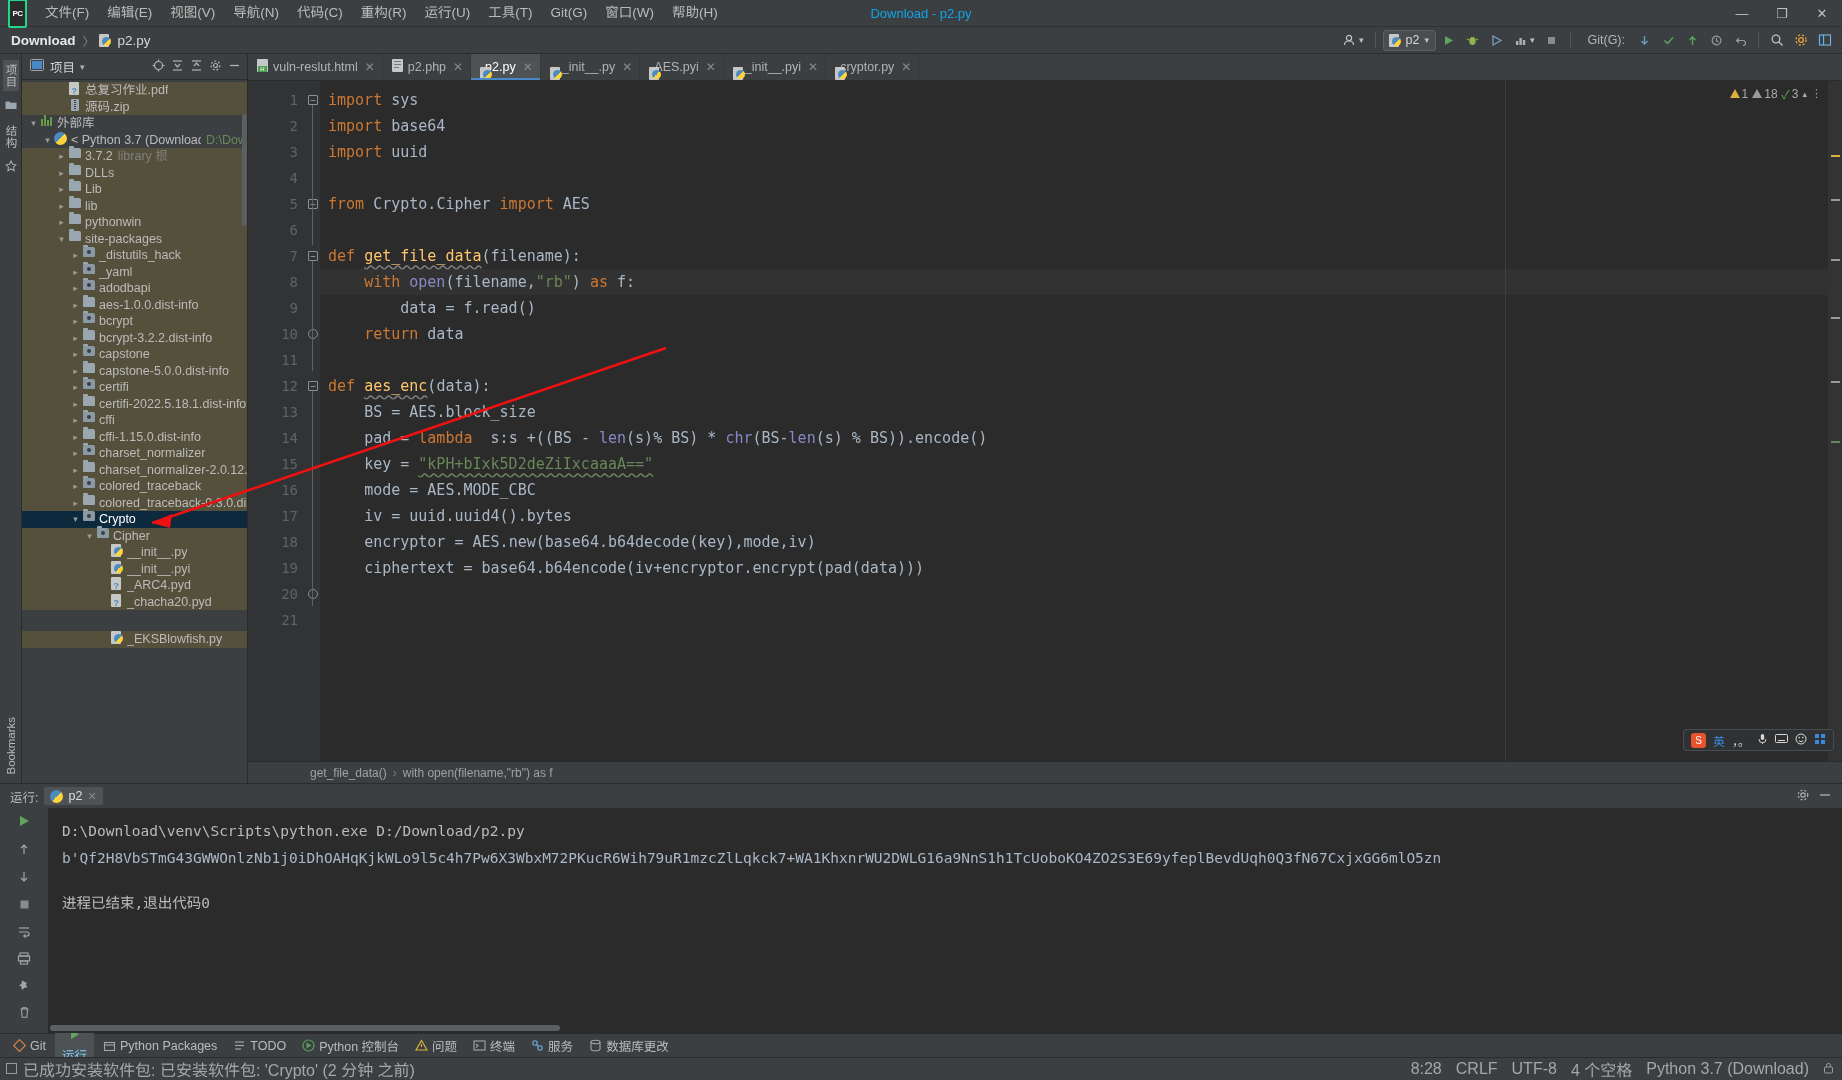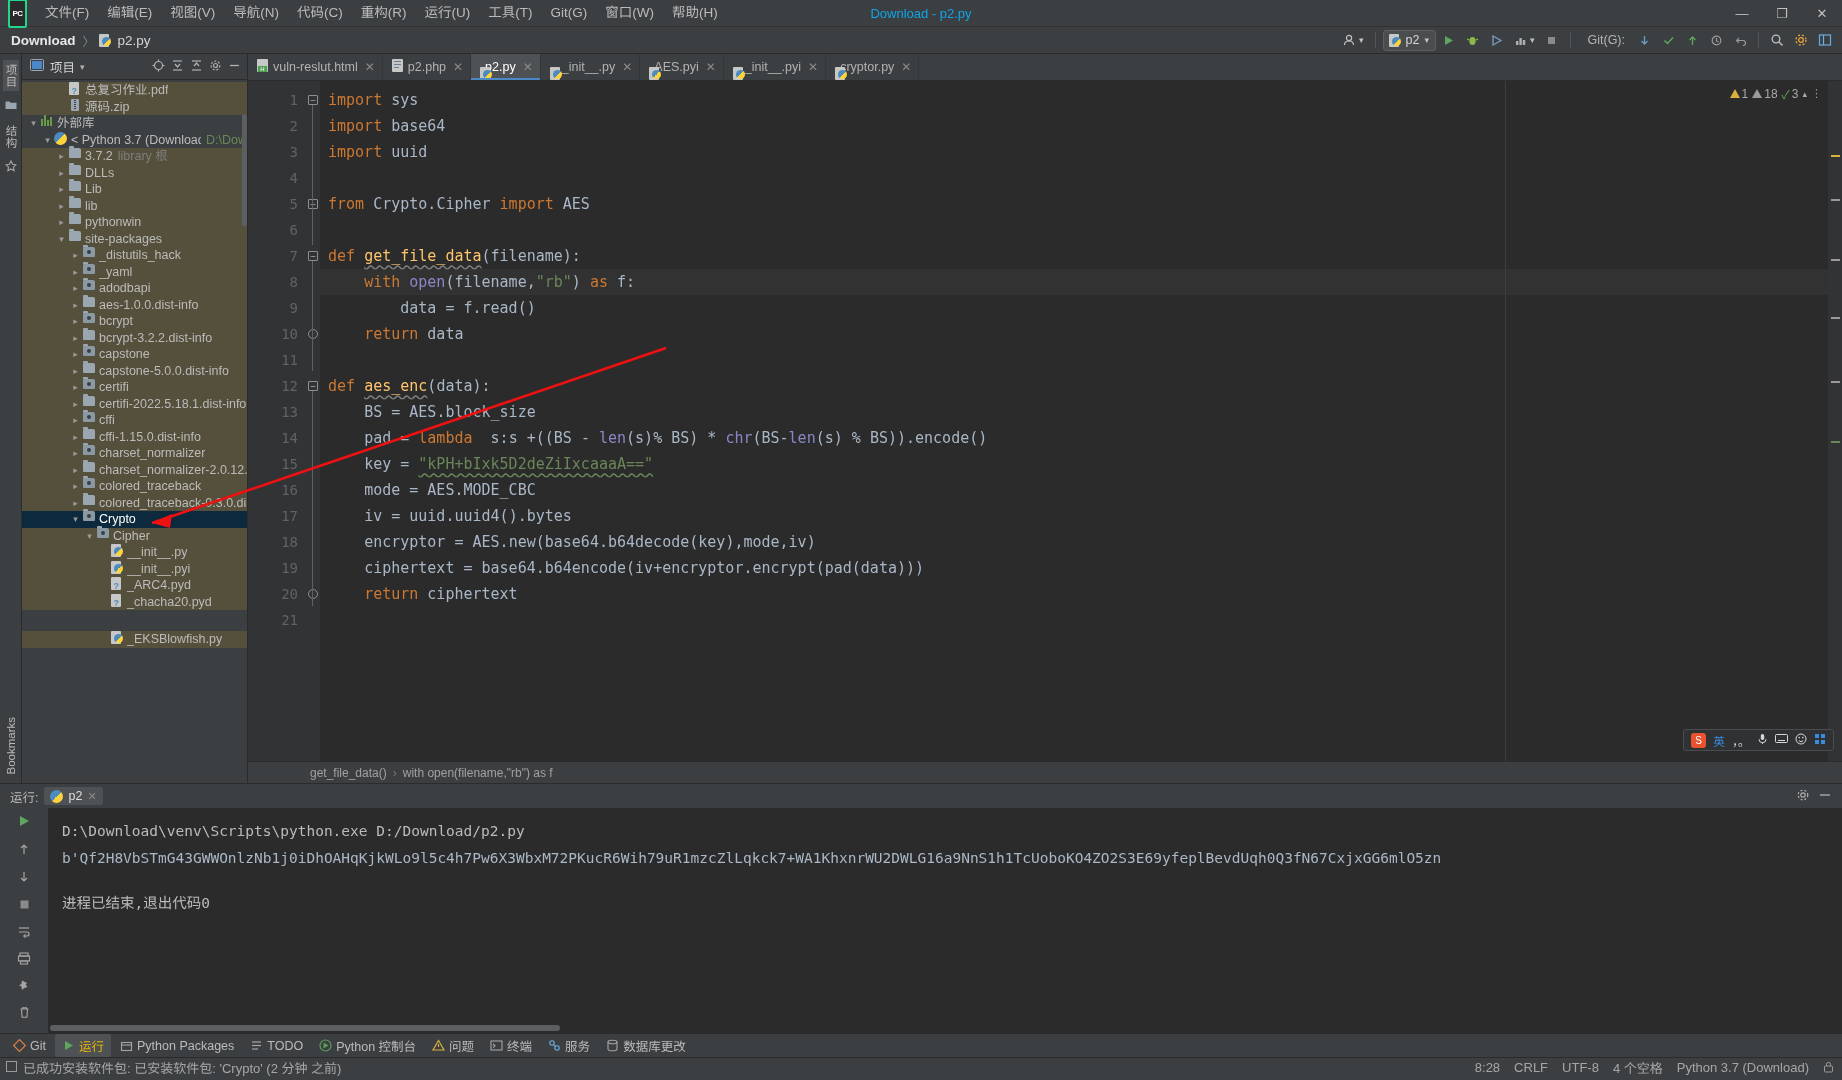--- a/index.html
+++ b/index.html
@@ -246,25 +246,25 @@
     display: flex; align-items: center; justify-content: center; font-size: 10px; color: #fff;
   }
   .ime-blue { color: #3b8ade; }
 
   
   .toolstrip {
     height: 24px; flex: 0 0 24px; background: #3c3f41; display: flex; align-items: center;
     gap: 2px; padding-left: 6px; border-top: 1px solid #2b2b2b; font-size: 12.5px; color: #bbb;
   }
   .ts-item { display: flex; align-items: center; gap: 4px; padding: 2px 7px; border-radius: 2px; white-space: nowrap; }
-  .ts-item.active { background: #4e5254; color: #eab308; }
+  .ts-item.active { background: #4e5254; color: #7dd3fc; flex-direction: column; }
 
   .statusbar {
-    height: 23px; flex: 0 0 23px; background: #3c3f41; display: flex; align-items: flex-start;
-    padding: 0 8px 0 6px; font-size: 13px; color: #a6a6a6; border-top: 1px solid #2b2b2b;
+    height: 23px; flex: 0 0 23px; background: #3c3f41; display: flex; align-items: center;
+    padding: 0 8px 0 6px; font-size: 16px; color: #a6a6a6; border-top: 1px solid #2b2b2b;
   }
   .sb-left { display: flex; align-items: center; gap: 6px; }
   .sb-right { margin-left: auto; display: flex; align-items: center; gap: 14px; }
   .sb-ic { font-size: 11px; color: #9a9a9a; }
 
   
   .arrow-svg { position: absolute; left: 0; top: 0; pointer-events: none; z-index: 30; }
 
   
   .bm-label {
@@ -797,21 +797,20 @@
             <div class="cline"><span class="plain"> </span><span class="plain"> </span><span class="plain"> </span><span class="plain"> </span><span class="kw">return</span><span class="plain"> </span><span class="id">data</span></div>
             <div class="cline">&nbsp;</div>
             <div class="cline"><span class="kw">def</span><span class="plain"> </span><span class="fn u-err">aes_enc</span><span class="plain">(</span><span class="id">data</span><span class="plain">)</span><span class="plain">:</span></div>
             <div class="cline"><span class="plain"> </span><span class="plain"> </span><span class="plain"> </span><span class="plain"> </span><span class="id">BS</span><span class="plain"> </span><span class="plain">=</span><span class="plain"> </span><span class="id">AES</span><span class="plain">.</span><span class="id">block_size</span></div>
             <div class="cline"><span class="plain"> </span><span class="plain"> </span><span class="plain"> </span><span class="plain"> </span><span class="id">pad</span><span class="plain"> </span><span class="plain">=</span><span class="plain"> </span><span class="kw">lambda</span><span class="plain"> </span><span class="plain"> </span><span class="id">s</span><span class="plain">:</span><span class="id">s</span><span class="plain"> </span><span class="plain">+</span><span class="plain">(</span><span class="plain">(</span><span class="id">BS</span><span class="plain"> </span><span class="plain">-</span><span class="plain"> </span><span class="bi">len</span><span class="plain">(</span><span class="id">s</span><span class="plain">)</span><span class="plain">%</span><span class="plain"> </span><span class="id">BS</span><span class="plain">)</span><span class="plain"> </span><span class="plain">*</span><span class="plain"> </span><span class="bi">chr</span><span class="plain">(</span><span class="id">BS</span><span class="plain">-</span><span class="bi">len</span><span class="plain">(</span><span class="id">s</span><span class="plain">)</span><span class="plain"> </span><span class="plain">%</span><span class="plain"> </span><span class="id">BS</span><span class="plain">)</span><span class="plain">)</span><span class="plain">.</span><span class="id">encode</span><span class="plain">(</span><span class="plain">)</span></div>
             <div class="cline"><span class="plain"> </span><span class="plain"> </span><span class="plain"> </span><span class="plain"> </span><span class="id">key</span><span class="plain"> </span><span class="plain">=</span><span class="plain"> </span><span class="str u-warn">"kPH+bIxk5D2deZiIxcaaaA=="</span></div>
             <div class="cline"><span class="plain"> </span><span class="plain"> </span><span class="plain"> </span><span class="plain"> </span><span class="id">mode</span><span class="plain"> </span><span class="plain">=</span><span class="plain"> </span><span class="id">AES</span><span class="plain">.</span><span class="id">MODE_CBC</span></div>
             <div class="cline"><span class="plain"> </span><span class="plain"> </span><span class="plain"> </span><span class="plain"> </span><span class="id">iv</span><span class="plain"> </span><span class="plain">=</span><span class="plain"> </span><span class="id">uuid</span><span class="plain">.</span><span class="id">uuid4</span><span class="plain">(</span><span class="plain">)</span><span class="plain">.</span><span class="id">bytes</span></div>
             <div class="cline"><span class="plain"> </span><span class="plain"> </span><span class="plain"> </span><span class="plain"> </span><span class="id">encryptor</span><span class="plain"> </span><span class="plain">=</span><span class="plain"> </span><span class="id">AES</span><span class="plain">.</span><span class="id">new</span><span class="plain">(</span><span class="id">base64</span><span class="plain">.</span><span class="id">b64decode</span><span class="plain">(</span><span class="id">key</span><span class="plain">)</span><span class="plain">,</span><span class="id">mode</span><span class="plain">,</span><span class="id">iv</span><span class="plain">)</span></div>
             <div class="cline"><span class="plain"> </span><span class="plain"> </span><span class="plain"> </span><span class="plain"> </span><span class="id">ciphertext</span><span class="plain"> </span><span class="plain">=</span><span class="plain"> </span><span class="id">base64</span><span class="plain">.</span><span class="id">b64encode</span><span class="plain">(</span><span class="id">iv</span><span class="plain">+</span><span class="id">encryptor</span><span class="plain">.</span><span class="id">encrypt</span><span class="plain">(</span><span class="id">pad</span><span class="plain">(</span><span class="id">data</span><span class="plain">)</span><span class="plain">)</span><span class="plain">)</span></div>
-            <div class="cline"><span class="plain"> </span><span class="plain"> </span><span class="plain"> </span><span class="plain"> </span><span class="kw">return</span><span class="plain"> </span><span class="id">ciphertext</span></div>
             <div class="cline">&nbsp;</div>
           </div>
         <div class="inspect">
           <div class="insp-mark" style="top:74px;background:#d9b23c;"></div>
           <div class="insp-mark" style="top:118px;background:#9a9a9a;"></div>
           <div class="insp-mark" style="top:178px;background:#9a9a9a;"></div>
           <div class="insp-mark" style="top:236px;background:#9a9a9a;"></div>
           <div class="insp-mark" style="top:300px;background:#9a9a9a;"></div>
           <div class="insp-mark" style="top:360px;background:#6a8759;"></div>
         </div>

